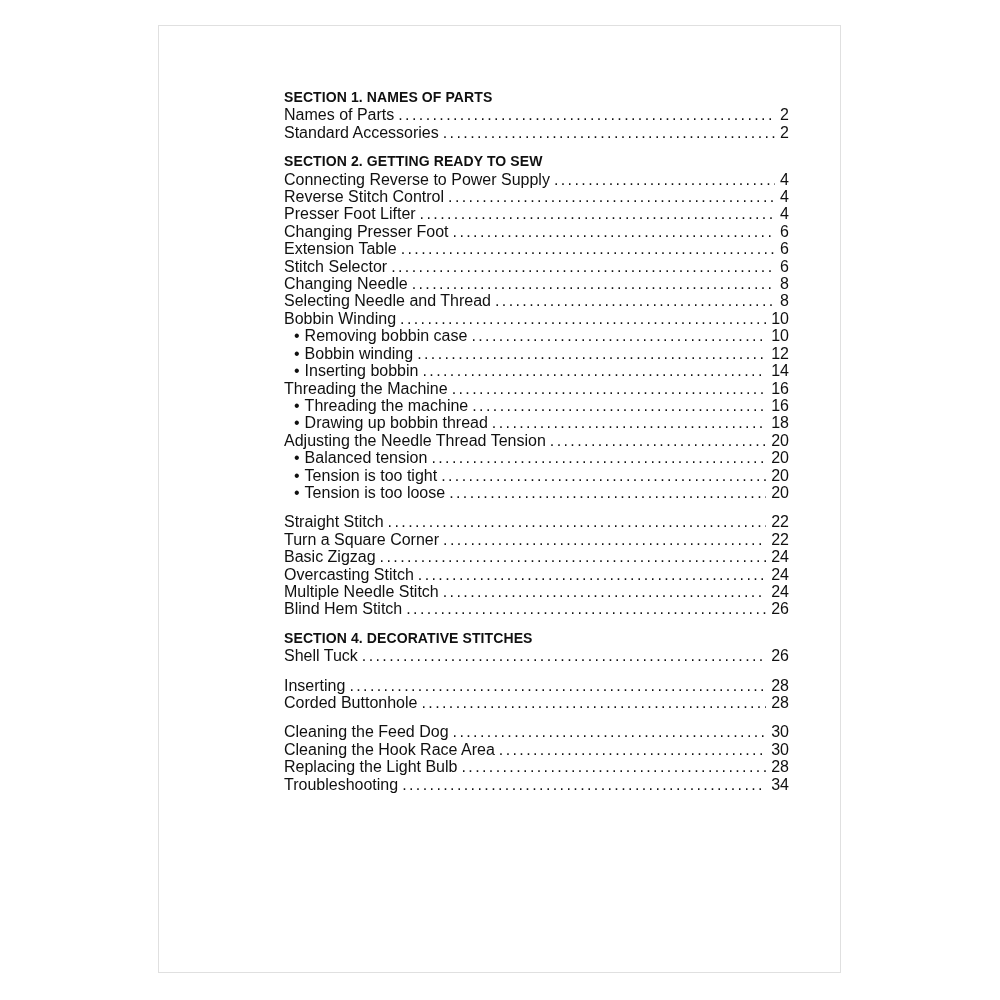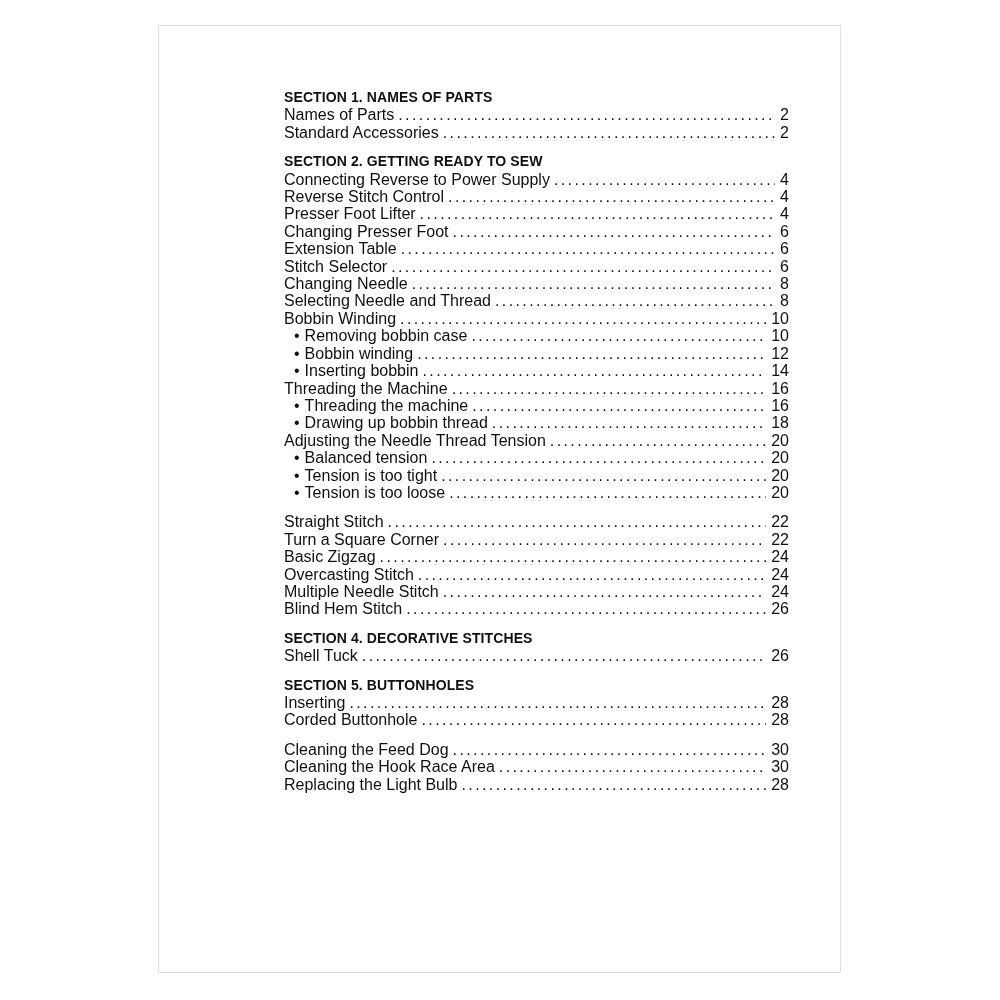--- a/index.html
+++ b/index.html
@@ -219,21 +219,20 @@
     <div class="section">
       <h2 class="heading">SECTION 4. DECORATIVE STITCHES</h2>
       <div class="row">
         <span class="lbl">Shell Tuck</span>
           <span class="leader"></span>
           <span class="pg">26</span>
       </div>
     </div>
 
     <div class="section">
-      <h2 class="heading">SECTION 5. BUTTONHOLES</h2>
       <div class="row">
         <span class="lbl">Inserting</span>
           <span class="leader"></span>
           <span class="pg">28</span>
       </div>
       <div class="row">
         <span class="lbl">Corded Buttonhole</span>
           <span class="leader"></span>
           <span class="pg">28</span>
       </div>
@@ -247,17 +246,22 @@
       </div>
       <div class="row">
         <span class="lbl">Cleaning the Hook Race Area</span>
           <span class="leader"></span>
           <span class="pg">30</span>
       </div>
       <div class="row">
         <span class="lbl">Replacing the Light Bulb</span>
           <span class="leader"></span>
           <span class="pg">28</span>
+      </div>
+      <div class="row">
+        <span class="lbl">Troubleshooting</span>
+          <span class="leader"></span>
+          <span class="pg">34</span>
       </div>
     </div>
 
   </div>
 </div>
 
 </body></html>

